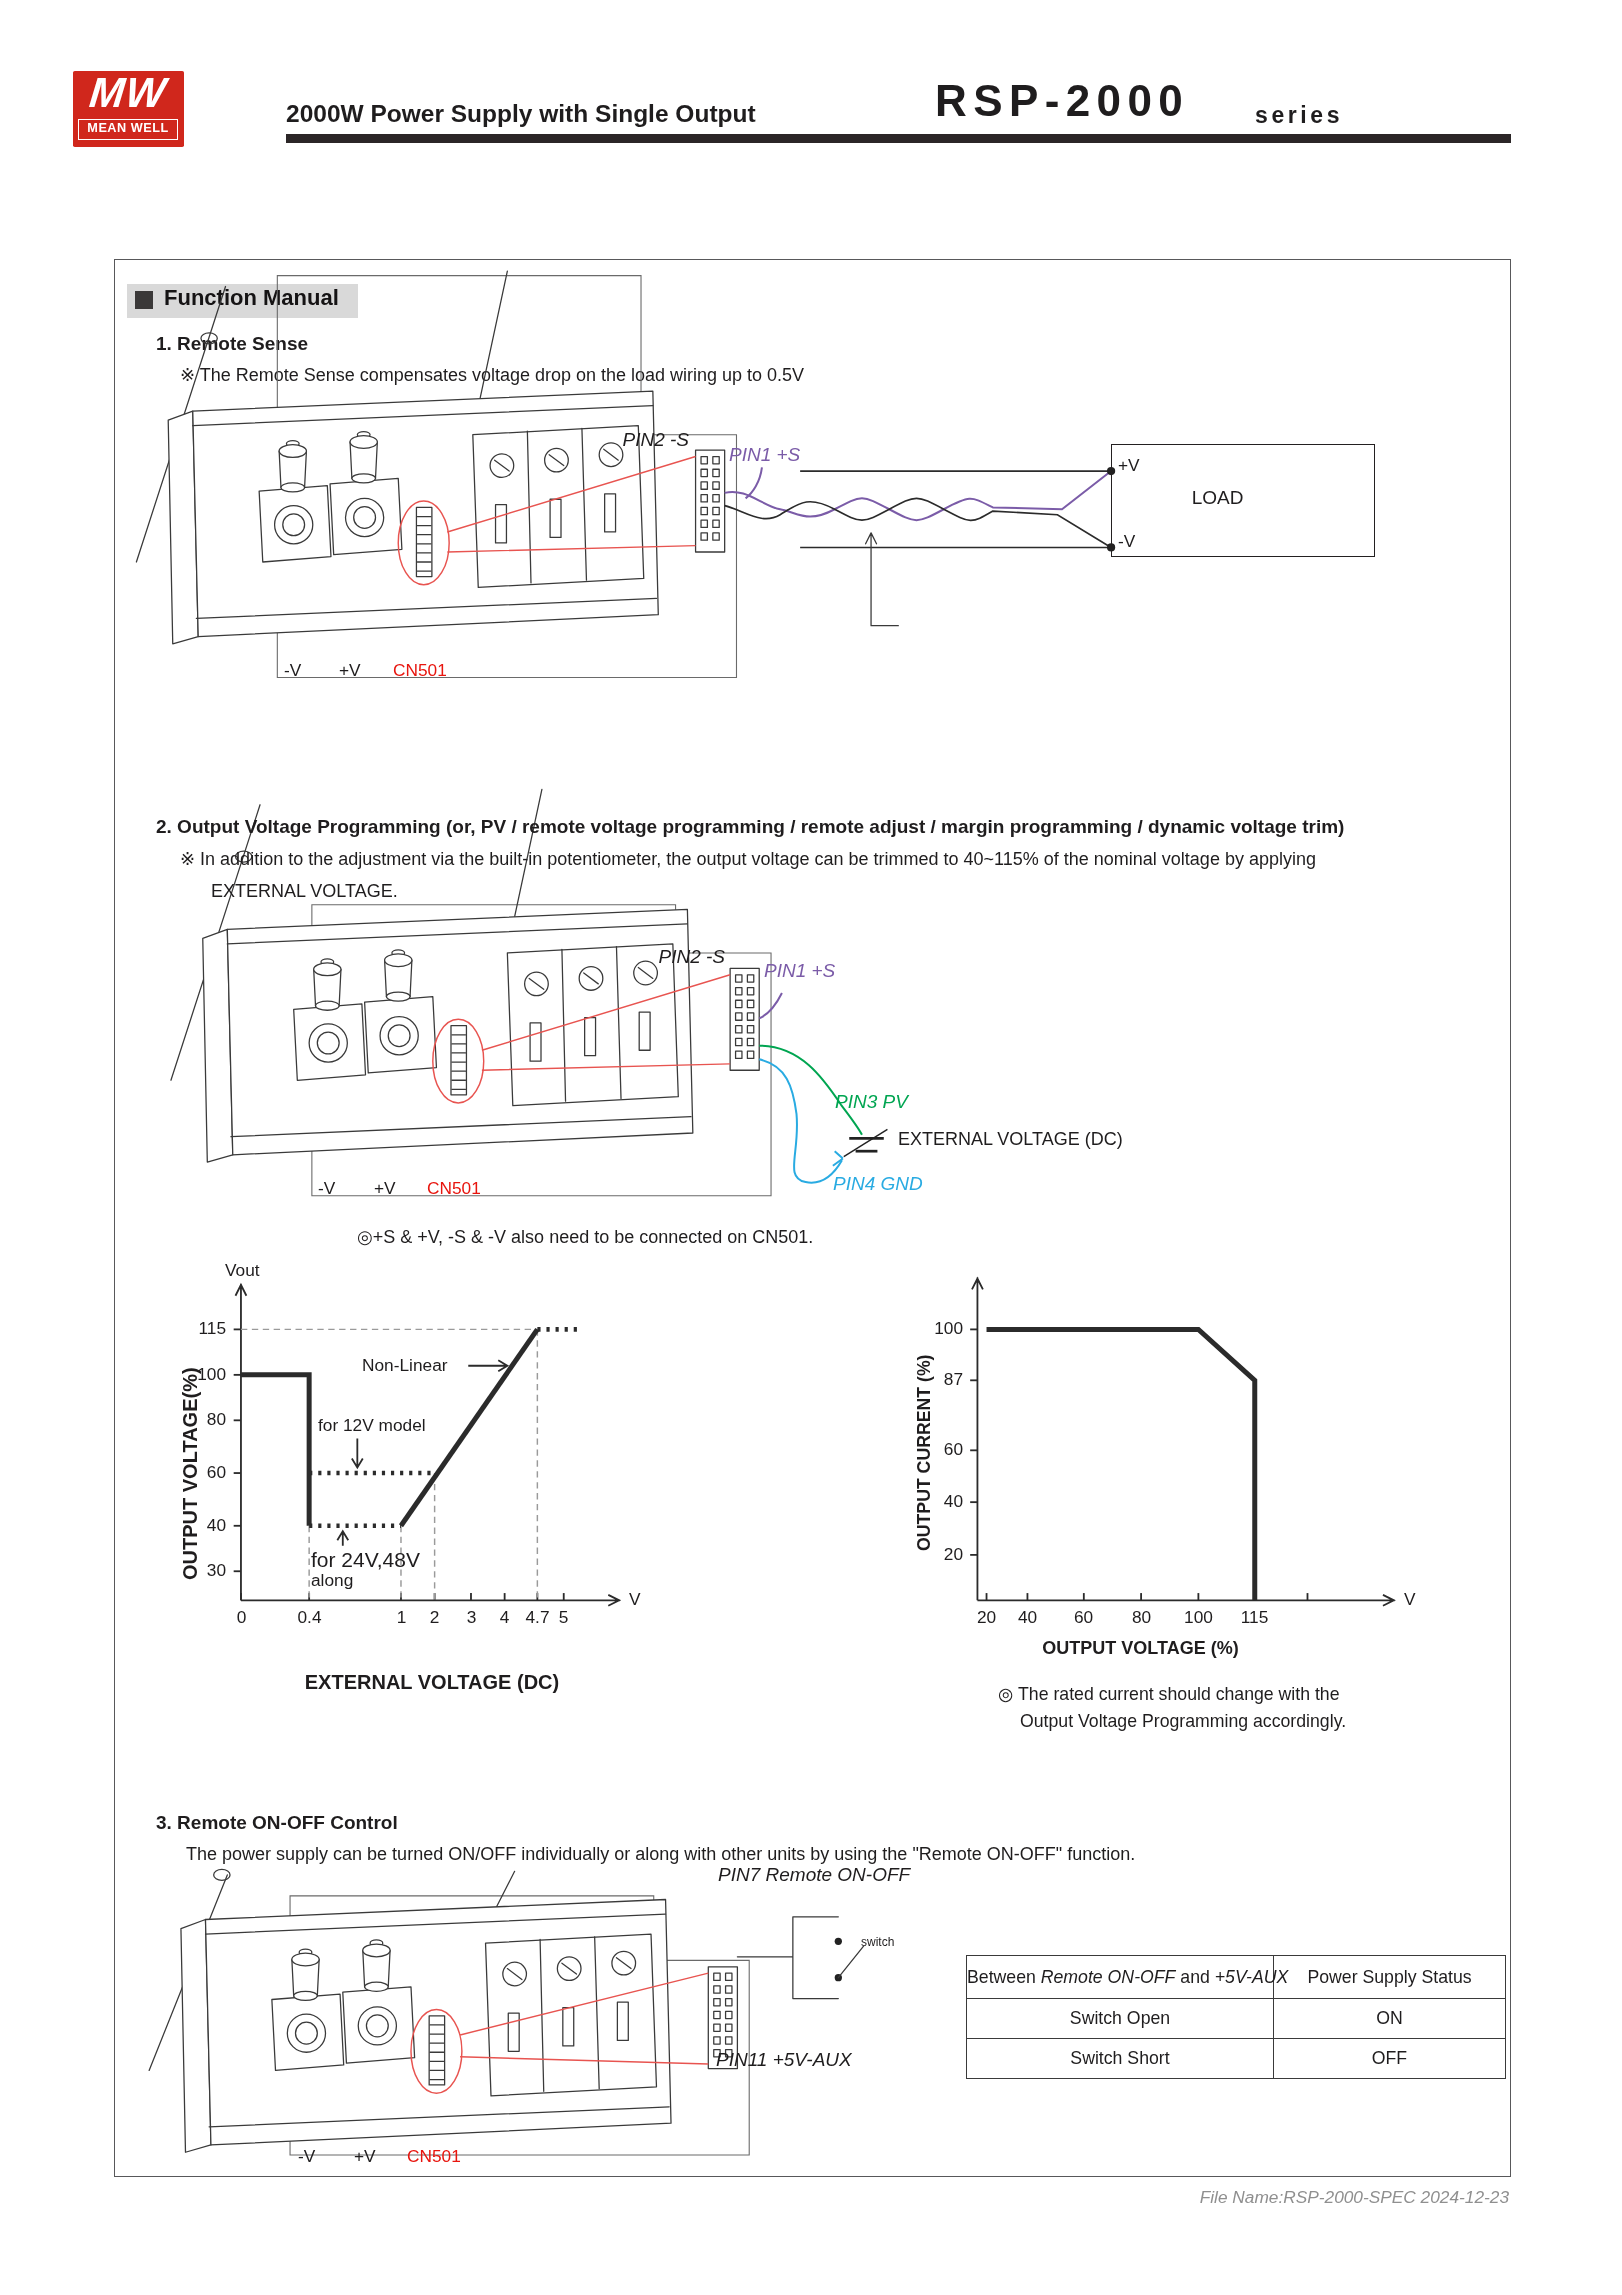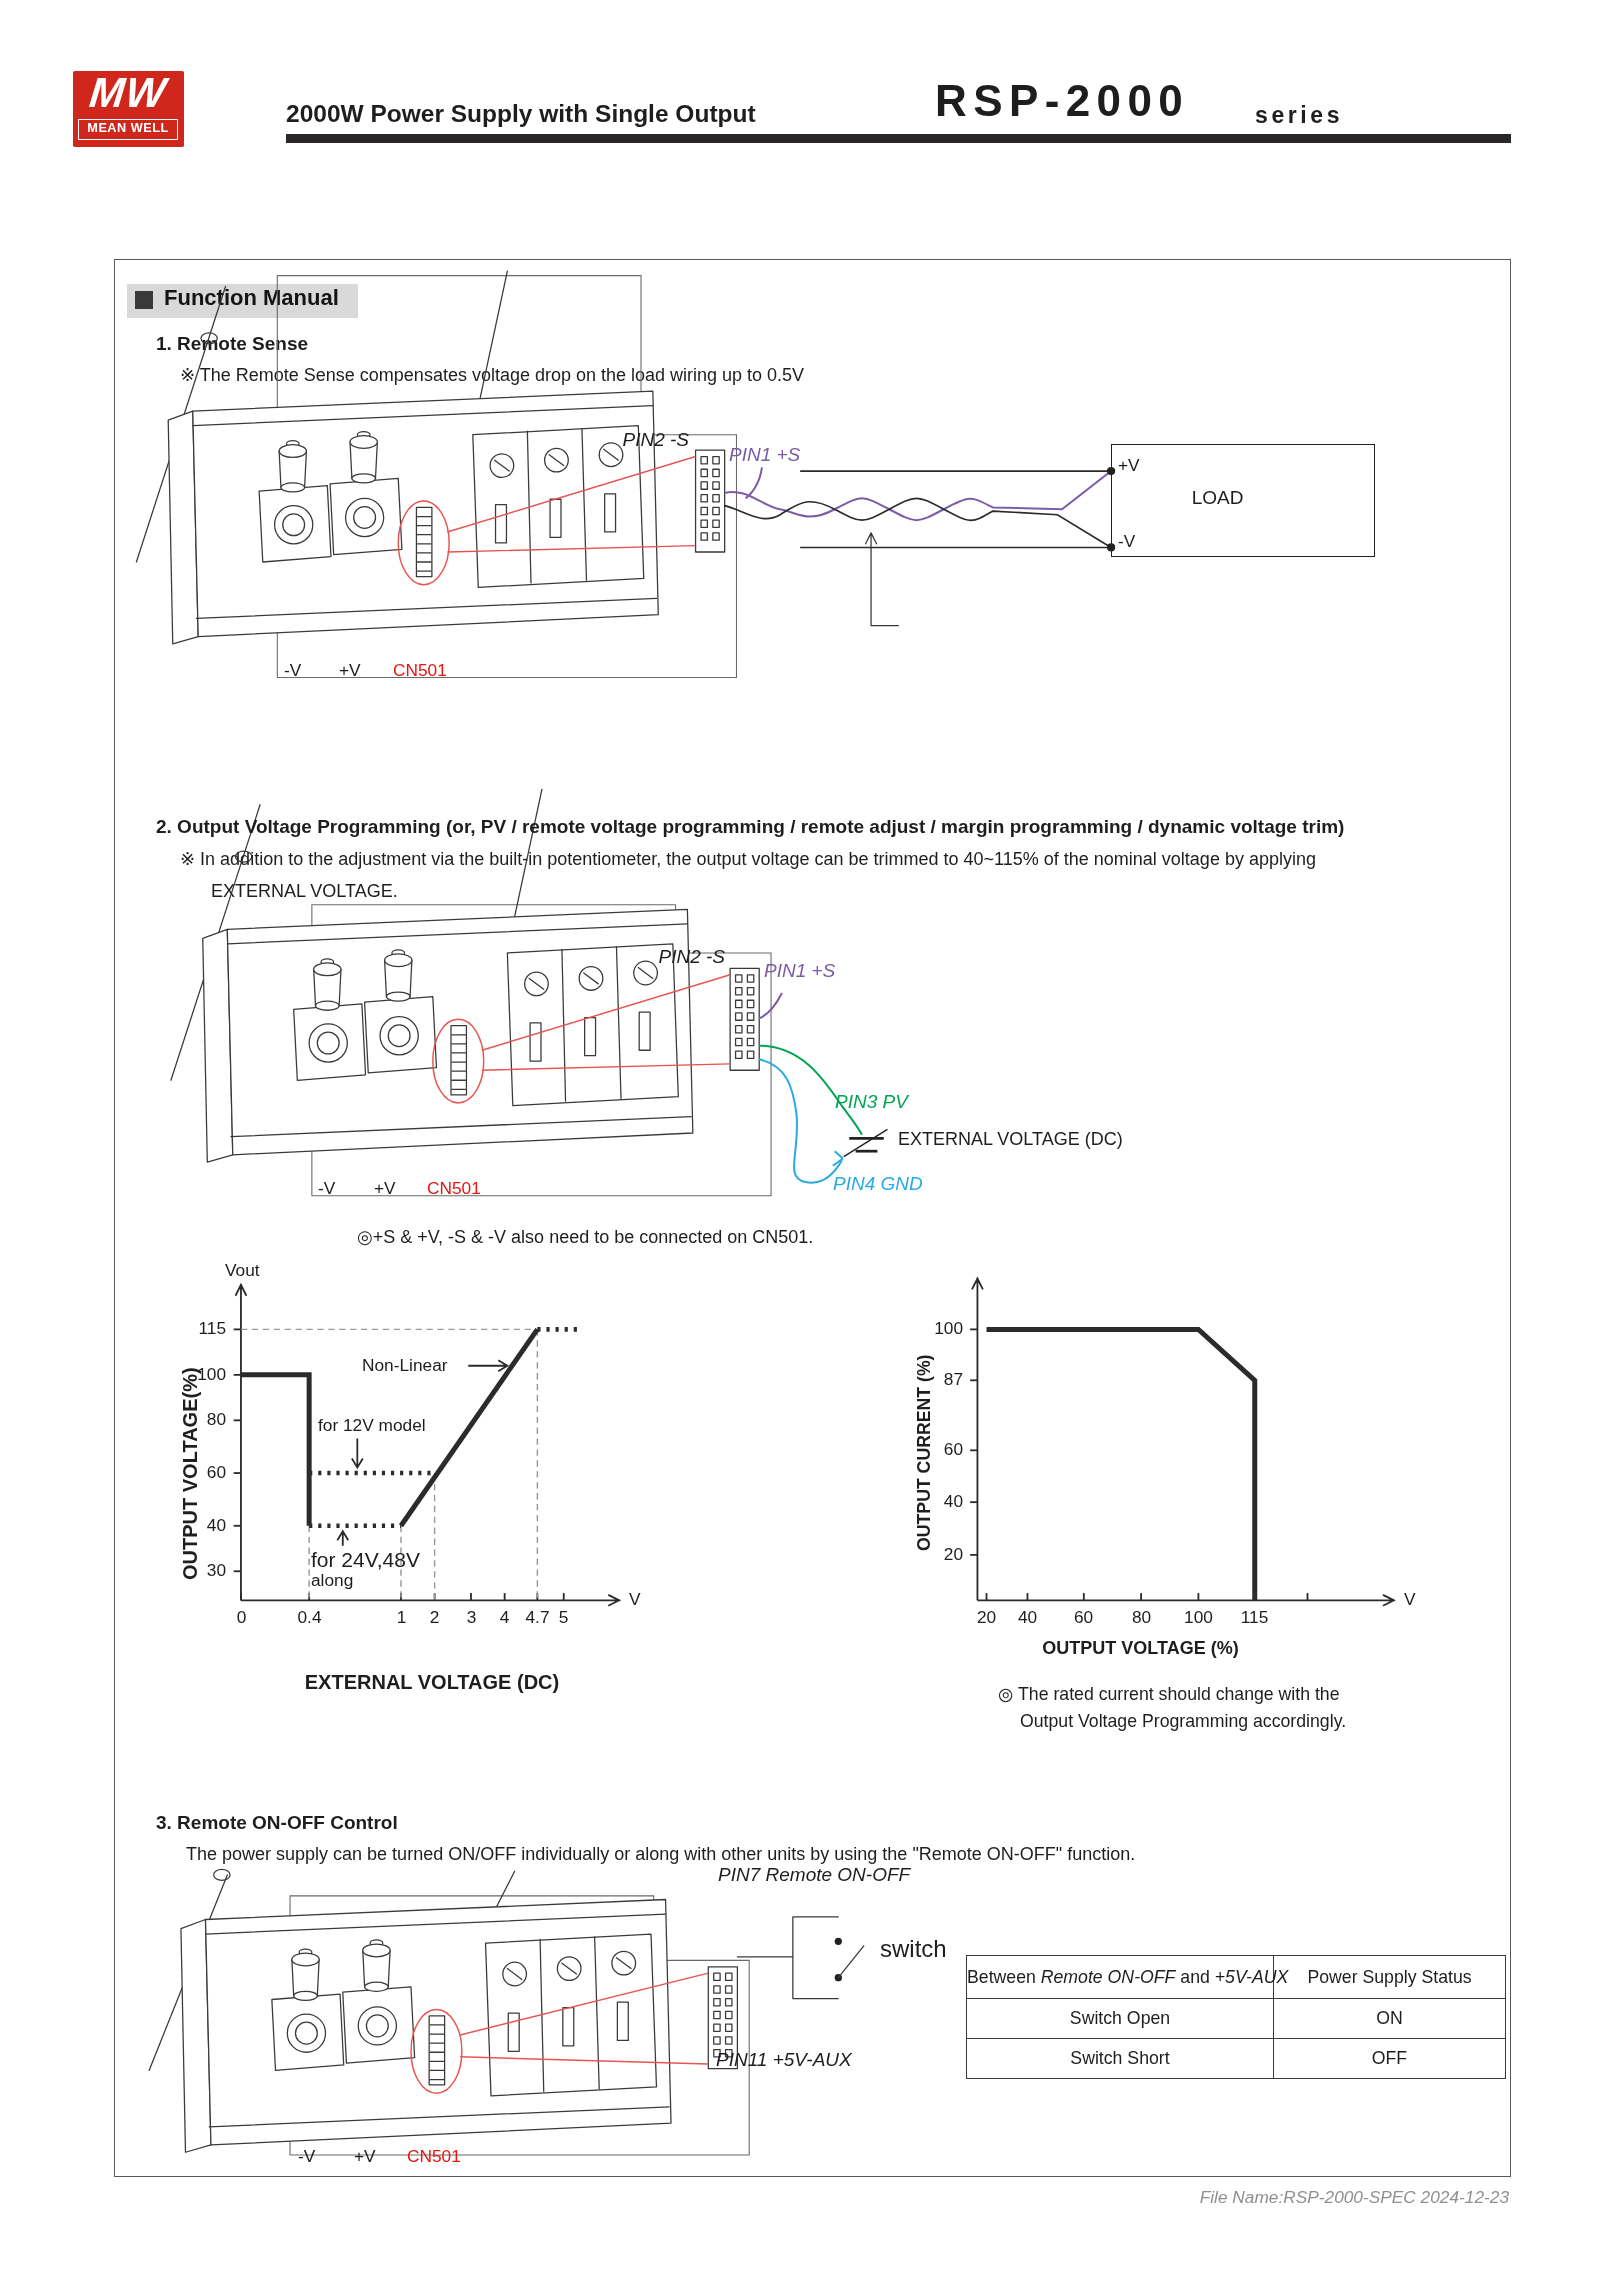--- a/index.html
+++ b/index.html
@@ -272,21 +272,21 @@
   <div class="abs rot" style="left:914px;top:1551px;font-size:17.7px;">OUTPUT CURRENT (%)</div>
   <div class="abs xlabel" style="left:986px;top:1638px;width:309px;font-size:18px;">OUTPUT VOLTAGE (%)</div>
   <div class="abs" style="left:1404px;top:1589px;font-size:17.3px;">V</div>
   <div class="abs" style="left:998px;top:1684px;font-size:17.7px;">◎ The rated current should change with the</div>
   <div class="abs" style="left:1020px;top:1711px;font-size:17.7px;">Output Voltage Programming accordingly.</div>
 
   <div class="abs h2" style="left:156px;top:1812px;">3. Remote ON-OFF Control</div>
   <div class="abs body-txt" style="left:186px;top:1844px;">The power supply can be turned ON/OFF individually or along with other units by using the "Remote ON-OFF" function.</div>
 
   <div class="abs pin" style="left:718px;top:1864px;">PIN7 Remote  ON-OFF</div>
-  <div class="abs term" style="left:880px;top:1935px;font-size:24px;">switch</div>
+  <div class="abs term" style="left:861px;top:1935px;font-size:12px;">switch</div>
   <div class="abs pin" style="left:716px;top:2049px;text-align:center;">PIN11 +5V-AUX</div>
   <div class="abs term" style="left:298px;top:2146px;">-V</div>
   <div class="abs term" style="left:354px;top:2146px;">+V</div>
   <div class="abs cn" style="left:407px;top:2146px;">CN501</div>
 
   <table class="abs tbl">
     <tbody>
         <tr>
       <td class="c1" style="height:42px;"><span>Between </span><span class="it">Remote ON-OFF</span><span> and </span><span class="it">+5V-AUX</span></td>
       <td>Power Supply Status</td>

